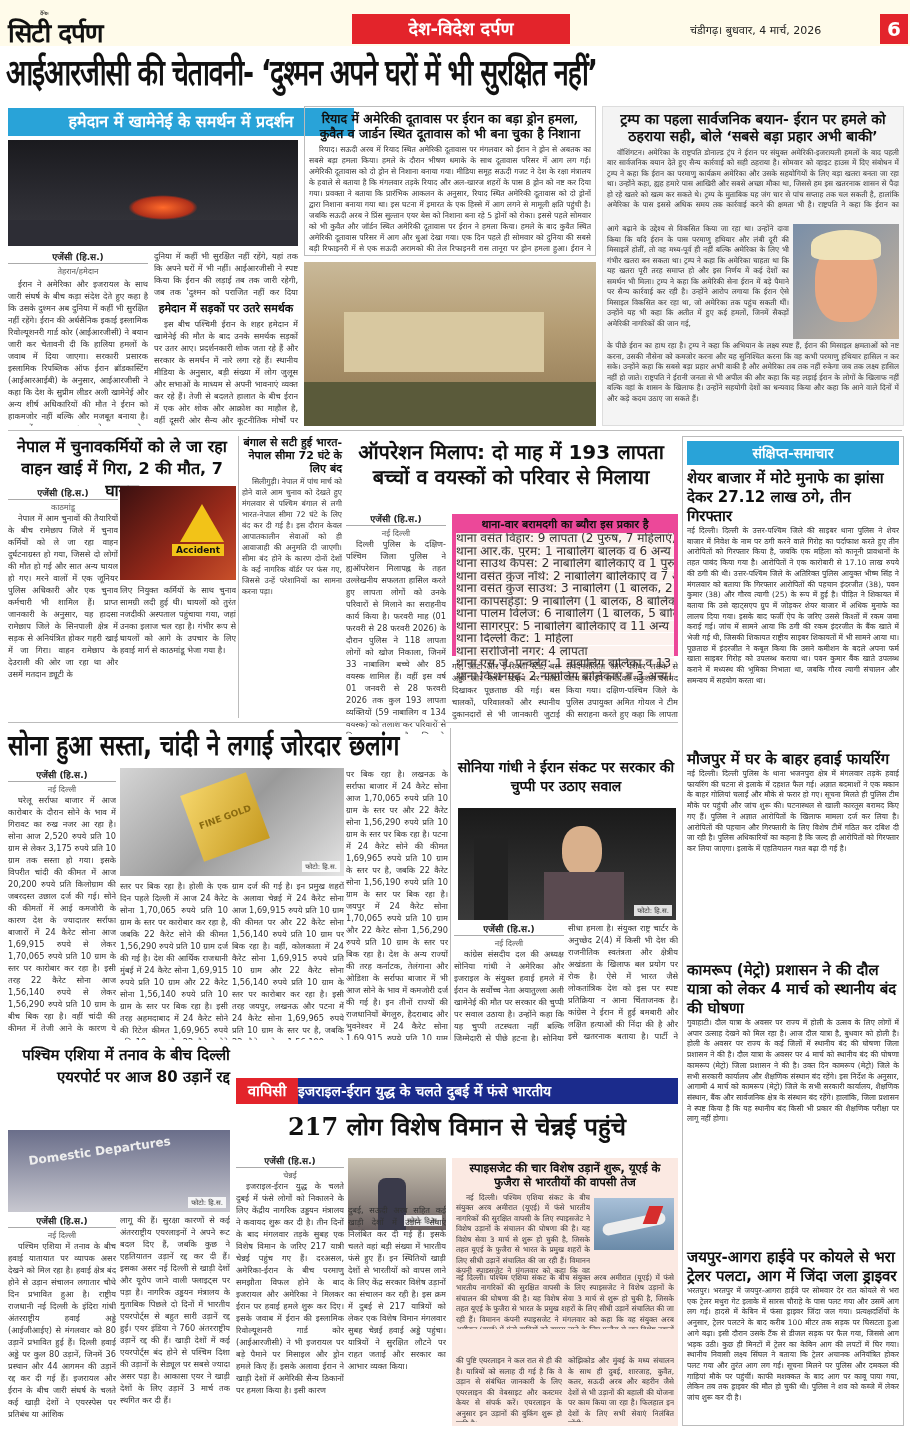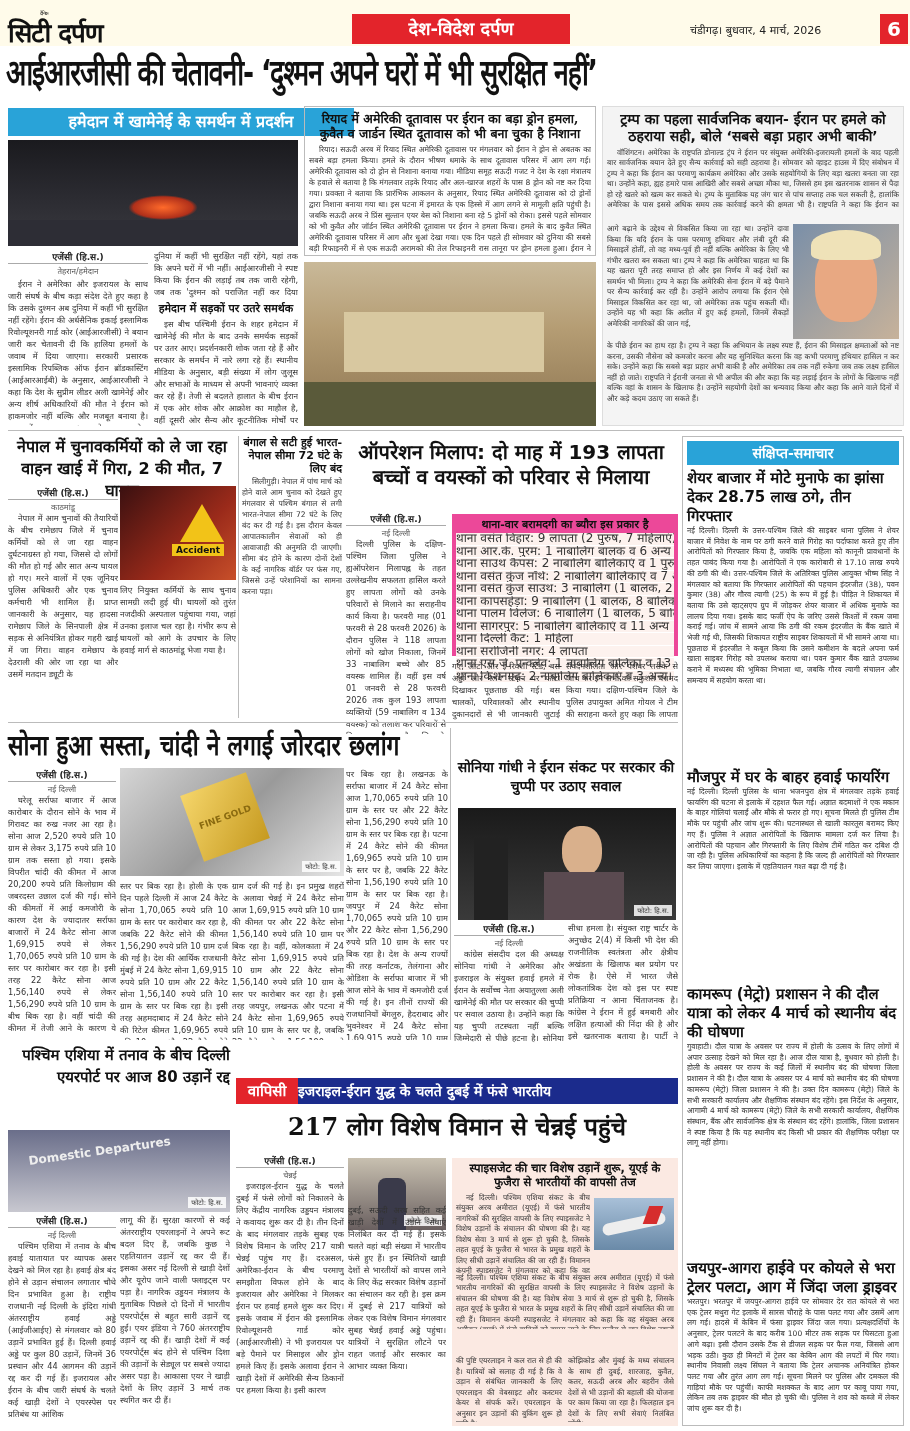--- a/index.html
+++ b/index.html
@@ -138,33 +138,33 @@
 </div>
 <div class="abs txt" style="left:452px;top:660px;width:108px;height:60px;overflow:hidden">
     <p style="text-indent:0">गए, ऑटो और ई-रिक्शा स्टैंड, बस अड्डों और रेलवे स्टेशन पर फोटो दिखाकर पूछताछ की गई। बस चालकों, परिवालकों और स्थानीय दुकानदारों से भी जानकारी जुटाई गई। मुखबिर तंत्र को सक्रिय किया गया और आसपास के क्षेत्रों में व्यापक अभियान चलाया गया। जिन मामलों में संदेह था, उनकी भी गहन जांच की गई। पुलिस अधिकारियों ने बताया कि ऑपरेशन मिलाप के तहत</p>
   </div>
 <div class="abs txt" style="left:566px;top:660px;width:112px;height:60px;overflow:hidden">
     <p style="text-indent:0">संवेदनशीलता और पेशेवर तरीके से जांच कर इन सभी को सकुशल बरामद किया गया। दक्षिण-पश्चिम जिले के पुलिस उपायुक्त अमित गोयल ने टीम की सराहना करते हुए कहा कि लापता बच्चों और व्यक्तियों को सुरक्षित घर पहुंचाना पुलिस की प्राथमिकता है। उन्होंने कहा कि भविष्य में भी ऐसे अभियानों को और तेज किया जाएगा।</p>
   </div>
 
 <div class="abs" style="left:682px;top:436px;width:222px;height:990px;border:1px solid #bbb;padding:4px">
   <div class="bluebar" style="height:24px;font-size:14px;line-height:24px">संक्षिप्त-समाचार</div>
-  <div class="brief-h" style="margin-top:4px">शेयर बाजार में मोटे मुनाफे का झांसा देकर 28.75 लाख ठगे, तीन गिरफ्तार</div>
+  <div class="brief-h" style="margin-top:4px">शेयर बाजार में मोटे मुनाफे का झांसा देकर 27.12 लाख ठगे, तीन गिरफ्तार</div>
   <div class="txt" style="height:222px;overflow:hidden;font-size:7.5px;line-height:10.7px">
       <p style="text-indent:0">नई दिल्ली। दिल्ली के उत्तर-पश्चिम जिले की साइबर थाना पुलिस ने शेयर बाजार में निवेश के नाम पर ठगी करने वाले गिरोह का पर्दाफाश करते हुए तीन आरोपितों को गिरफ्तार किया है, जबकि एक महिला को कानूनी प्रावधानों के तहत पाबंद किया गया है। आरोपितों ने एक कारोबारी से 17.10 लाख रुपये की ठगी की थी। उत्तर-पश्चिम जिले के अतिरिक्त पुलिस आयुक्त भीष्म सिंह ने मंगलवार को बताया कि गिरफ्तार आरोपितों की पहचान इंदरजीत (38), पवन कुमार (38) और गौरव त्यागी (25) के रूप में हुई है। पीड़ित ने शिकायत में बताया कि उसे व्हाट्सएप ग्रुप में जोड़कर शेयर बाजार में अधिक मुनाफे का लालच दिया गया। इसके बाद फर्जी ऐप के जरिए उससे किश्तों में रकम जमा कराई गई। जांच में सामने आया कि ठगी की रकम इंदरजीत के बैंक खाते में भेजी गई थी, जिसकी शिकायत राष्ट्रीय साइबर शिकायतों में भी सामने आया था। पूछताछ में इंदरजीत ने कबूल किया कि उसने कमीशन के बदले अपना फर्म खाता साइबर गिरोह को उपलब्ध कराया था। पवन कुमार बैंक खाते उपलब्ध कराने में मध्यस्थ की भूमिका निभाता था, जबकि गौरव त्यागी संचालन और समन्वय में सहयोग करता था।</p>
     </div>
-  <div class="brief-h" style="margin-top:20px">मौजपुर में घर के बाहर हवाई फायरिंग</div>
+  <div class="brief-h" style="margin-top:2px">मौजपुर में घर के बाहर हवाई फायरिंग</div>
   <div class="txt" style="height:178px;overflow:hidden;font-size:7.5px;line-height:10.7px">
       <p style="text-indent:0">नई दिल्ली। दिल्ली पुलिस के थाना भजनपुरा क्षेत्र में मंगलवार तड़के हवाई फायरिंग की घटना से इलाके में दहशत फैल गई। अज्ञात बदमाशों ने एक मकान के बाहर गोलियां चलाईं और मौके से फरार हो गए। सूचना मिलते ही पुलिस टीम मौके पर पहुंची और जांच शुरू की। घटनास्थल से खाली कारतूस बरामद किए गए हैं। पुलिस ने अज्ञात आरोपितों के खिलाफ मामला दर्ज कर लिया है। आरोपितों की पहचान और गिरफ्तारी के लिए विशेष टीमें गठित कर दबिश दी जा रही है। पुलिस अधिकारियों का कहना है कि जल्द ही आरोपितों को गिरफ्तार कर लिया जाएगा। इलाके में एहतियातन गश्त बढ़ा दी गई है।</p>
     </div>
-  <div class="brief-h" style="margin-top:20px">कामरूप (मेट्रो) प्रशासन ने की दौल यात्रा को लेकर 4 मार्च को स्थानीय बंद की घोषणा</div>
+  <div class="brief-h" style="margin-top:14px">कामरूप (मेट्रो) प्रशासन ने की दौल यात्रा को लेकर 4 मार्च को स्थानीय बंद की घोषणा</div>
   <div class="txt" style="height:210px;overflow:hidden;font-size:7.5px;line-height:10.7px">
       <p style="text-indent:0">गुवाहाटी। दौल यात्रा के अवसर पर राज्य में होली के उत्सव के लिए लोगों में अपार उत्साह देखने को मिल रहा है। आज दौल यात्रा है, बुधवार को होली है। होली के अवसर पर राज्य के कई जिलों में स्थानीय बंद की घोषणा जिला प्रशासन ने की है। दौल यात्रा के अवसर पर 4 मार्च को स्थानीय बंद की घोषणा कामरूप (मेट्रो) जिला प्रशासन ने की है। उक्त दिन कामरूप (मेट्रो) जिले के सभी सरकारी कार्यालय और शैक्षणिक संस्थान बंद रहेंगे। इस निर्देश के अनुसार, आगामी 4 मार्च को कामरूप (मेट्रो) जिले के सभी सरकारी कार्यालय, शैक्षणिक संस्थान, बैंक और सार्वजनिक क्षेत्र के संस्थान बंद रहेंगे। हालांकि, जिला प्रशासन ने स्पष्ट किया है कि यह स्थानीय बंद किसी भी प्रकार की शैक्षणिक परीक्षा पर लागू नहीं होगा।</p>
     </div>
-  <div class="brief-h" style="margin-top:7px">जयपुर-आगरा हाईवे पर कोयले से भरा ट्रेलर पलटा, आग में जिंदा जला ड्राइवर</div>
+  <div class="brief-h" style="margin-top:20px">जयपुर-आगरा हाईवे पर कोयले से भरा ट्रेलर पलटा, आग में जिंदा जला ड्राइवर</div>
   <div class="txt" style="height:220px;overflow:hidden;font-size:7.5px;line-height:10.7px">
       <p style="text-indent:0">भरतपुर। भरतपुर में जयपुर-आगरा हाईवे पर सोमवार देर रात कोयले से भरा एक ट्रेलर मथुरा गेट इलाके में सारस चौराहे के पास पलट गया और उसमें आग लग गई। हादसे में केबिन में फंसा ड्राइवर जिंदा जल गया। प्रत्यक्षदर्शियों के अनुसार, ट्रेलर पलटने के बाद करीब 100 मीटर तक सड़क पर घिसटता हुआ आगे बढ़ा। इसी दौरान उसके टैंक से डीजल सड़क पर फैल गया, जिससे आग भड़क उठी। कुछ ही मिनटों में ट्रेलर का केबिन आग की लपटों में घिर गया। स्थानीय निवासी लक्ष्य सिंघल ने बताया कि ट्रेलर अचानक अनियंत्रित होकर पलट गया और तुरंत आग लग गई। सूचना मिलने पर पुलिस और दमकल की गाड़ियां मौके पर पहुंचीं। काफी मशक्कत के बाद आग पर काबू पाया गया, लेकिन तब तक ड्राइवर की मौत हो चुकी थी। पुलिस ने शव को कब्जे में लेकर जांच शुरू कर दी है।</p>
     </div>
 </div>
 
 <div class="abs hline" style="left:8px;top:722px;width:670px"></div>
 
 <div class="abs hl" style="left:8px;top:728px;width:440px;font-size:28px;line-height:36px;white-space:nowrap;transform:scaleX(.82);transform-origin:left">सोना हुआ सस्ता, चांदी ने लगाई जोरदार छलांग</div>
 <div class="abs" style="left:8px;top:768px;width:108px">
   <div class="byline">एजेंसी (हि.स.)</div>

